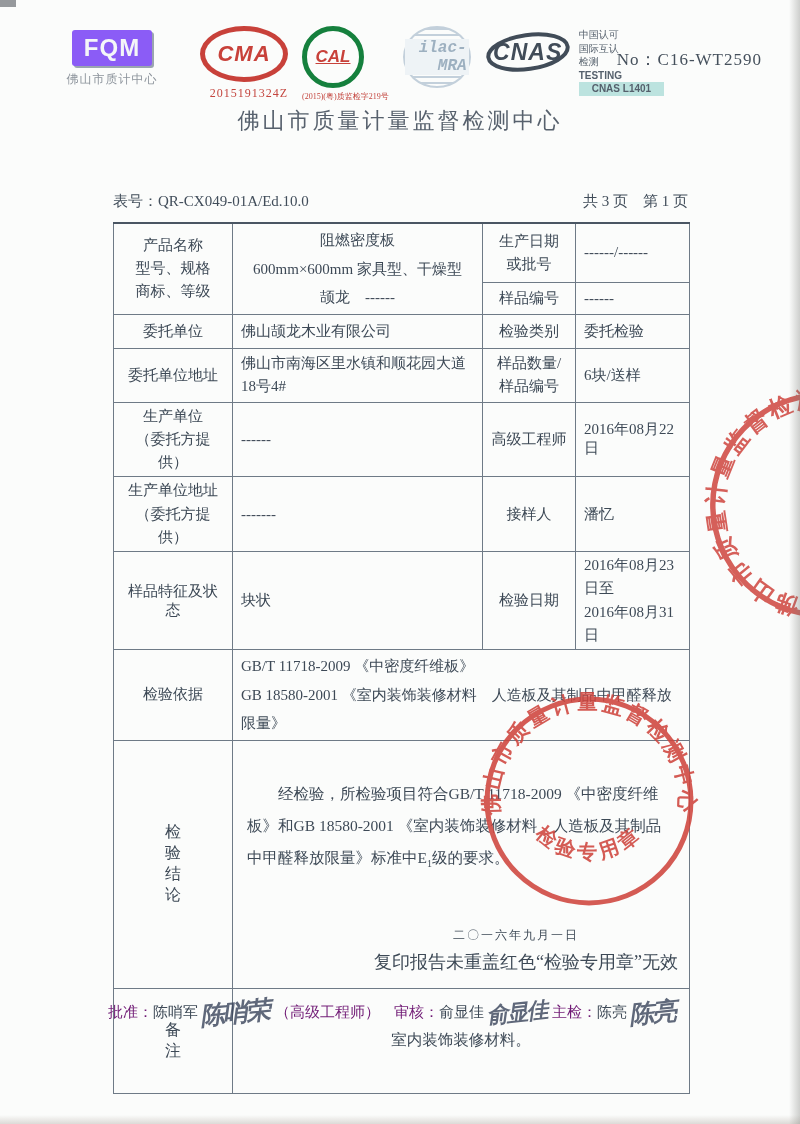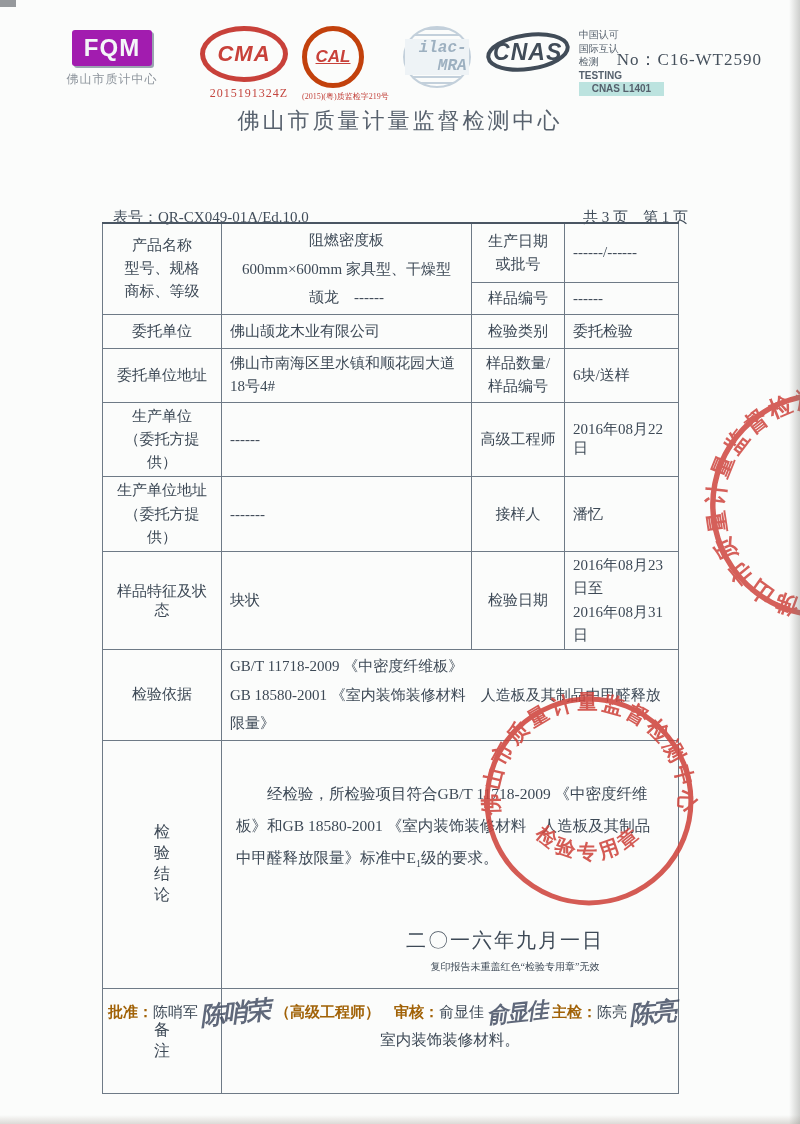--- a/index.html
+++ b/index.html
@@ -5,80 +5,80 @@
   html,body{margin:0;padding:0;}
   body{font-family:"Liberation Serif",serif;background:#e9eae8;}
   .page{position:relative;width:800px;height:1124px;margin:0 auto;background:#fbfcfb;overflow:hidden;color:#3d4956;}
   .edge-right{position:absolute;right:0;top:0;width:11px;height:100%;background:linear-gradient(to right,rgba(0,0,0,0),rgba(120,122,118,.35));}
   .edge-bottom{position:absolute;left:0;bottom:0;width:100%;height:9px;background:linear-gradient(to bottom,rgba(0,0,0,0),rgba(150,140,130,.30));}
   .corner-mark{position:absolute;left:0;top:0;width:16px;height:7px;background:#6b6f74;opacity:.7;}
 
   
   .header{position:absolute;left:40px;top:26px;right:38px;height:80px;}
   .fqm{position:absolute;left:12px;top:4px;width:120px;text-align:center;}
-  .fqm-box{display:inline-block;background:#a21caf;color:#f4f6f8;font-family:"Liberation Sans",sans-serif;
+  .fqm-box{display:inline-block;background:#8b5cf6;color:#f4f6f8;font-family:"Liberation Sans",sans-serif;
            font-weight:bold;font-size:24px;padding:4px 12px;border-radius:3px;letter-spacing:1px;box-shadow:2px 2px 0 #9aa5b0;}
   .fqm-org{margin-top:5px;font-size:12px;color:#8d949c;letter-spacing:1px;}
 
   .marks{position:absolute;left:160px;top:0;display:flex;align-items:flex-start;gap:14px;}
   .mark{text-align:right;}
   .cma-oval{width:78px;height:46px;border:5px solid #c8413a;border-radius:50%;display:flex;align-items:center;justify-content:center;
             color:#c8413a;font-family:"Liberation Sans",sans-serif;font-weight:bold;font-size:22px;font-style:italic;letter-spacing:1px;}
   .cma-num{margin-top:4px;color:#c4453e;font-size:12px;letter-spacing:1px;font-family:"Liberation Serif",serif;}
-  .cal-circle{width:52px;height:52px;border:5px solid #c2410c;border-radius:50%;display:flex;align-items:center;justify-content:center;
+  .cal-circle{width:52px;height:52px;border:5px solid #15803d;border-radius:50%;display:flex;align-items:center;justify-content:center;
               color:#c8413a;font-family:"Liberation Sans",sans-serif;font-weight:bold;font-size:17px;font-style:italic;text-decoration:underline;}
   .cal-num{margin-top:3px;color:#c4453e;font-size:8px;white-space:nowrap;}
   .ilac-globe{width:64px;height:58px;border-radius:50%;
       background:repeating-linear-gradient(to bottom,#c3d0db 0 2px,rgba(255,255,255,0) 2px 6px);
       border:2px solid #c3d0db;display:flex;align-items:center;justify-content:center;}
   .ilac-label{background:#eef3f6;color:#9db0c0;font-family:Liberation Mono, monospace;font-weight:bold;font-size:16px;font-style:italic;padding:0 2px;}
   .cnas-wrap{display:flex;align-items:flex-start;gap:8px;}
   .cnas-logo{position:relative;width:86px;height:52px;display:flex;align-items:center;justify-content:center;}
   .cnas-text{font-family:"Liberation Sans",sans-serif;font-weight:bold;font-size:23px;color:#414c58;font-style:italic;letter-spacing:1px;}
   .cnas-swoosh{position:absolute;inset:0;}
   .cnas-block{font-family:"Liberation Sans",sans-serif;color:#55606c;font-size:10px;line-height:1.35;text-align:left;padding-top:2px;}
   .cnas-block .b{font-weight:bold;}
   .cnas-cert{font-weight:bold;background:rgba(110,198,188,.45);display:inline-block;padding:0 13px;}
   .report-no{position:absolute;right:0;top:22px;font-size:17px;color:#45505c;letter-spacing:1px;}
 
   
   .title-org{position:absolute;left:0;top:106px;width:100%;text-align:center;font-size:22px;letter-spacing:3px;color:#57616d;}
   .title-report{position:absolute;left:0;top:142px;width:100%;text-align:center;font-size:27px;letter-spacing:17px;color:#4e5965;text-indent:17px;}
 
-  .meta{position:absolute;left:113px;top:208px;width:575px;display:flex;justify-content:space-between;font-size:15px;color:#414d5a;}
-
-  
-  table.rpt{position:absolute;left:102px;top:222px;width:576px;border-collapse:collapse;table-layout:fixed;font-size:15px;color:#3d4956;}
+  .meta{position:absolute;left:113px;top:192px;width:575px;display:flex;justify-content:space-between;font-size:15px;color:#414d5a;}
+
+  
+  table.rpt{position:absolute;left:113px;top:222px;width:576px;border-collapse:collapse;table-layout:fixed;font-size:15px;color:#3d4956;}
   table.rpt td{border:1px solid #6e7a86;padding:2px 8px;vertical-align:middle;background:transparent;}
   table.rpt{border-top:2px solid #4a5663;}
   .lblc{text-align:center;}
   .vcell{text-align:left;padding-left:12px;}
   .lines{line-height:1.55;}
   .center-lines{text-align:center;line-height:1.9;}
   .h58{height:56px}.h32{height:30px}.h36{height:34px}.h56{height:54px}.h50{height:48px}.h58b{height:56px}
   .h250{height:248px}.h107{height:105px}
   .vert{display:flex;flex-direction:column;justify-content:space-around;align-items:center;height:100%;font-size:16px;}
   .vert span{display:block;}
   .basis-lines{line-height:1.9;padding-left:4px;}
   .concl-cell{position:relative;vertical-align:top;}
   .concl-text{margin-top:24px;text-indent:2em;line-height:2.05;font-size:15.5px;padding:0 6px;}
-  .concl-date{margin-top:52px;text-align:center;padding-left:110px;font-size:20px;letter-spacing:2px;}
-  .concl-note{margin-top:6px;text-align:center;padding-left:130px;font-size:10px;}
+  .concl-date{margin-top:52px;text-align:center;padding-left:110px;font-size:12px;letter-spacing:2px;}
+  .concl-note{margin-top:6px;text-align:center;padding-left:130px;font-size:18px;}
   .remark-cell{text-align:center;font-size:15.5px;}
   sub.e1{font-size:10px;}
 
   
   .stamp-main{position:absolute;left:478px;top:690px;width:222px;height:222px;opacity:.88;pointer-events:none;}
   .stamp-edge{position:absolute;left:703px;top:385px;width:240px;height:240px;opacity:.85;transform:rotate(-68deg);pointer-events:none;}
 
   
   .footer{position:absolute;left:108px;top:996px;width:620px;display:flex;align-items:center;font-size:15px;color:#3d4956;white-space:nowrap;}
   .sig{font-size:25px;font-weight:bold;color:#39445a;display:inline-block;transform:rotate(-6deg) skewX(-14deg);margin:0 4px;opacity:.8;letter-spacing:-2px;}
   .sig.small{font-size:22px;}
-  .ftitle{color:#a16207;font-weight:bold;}
+  .ftitle{color:#701a75;}
   .fgap{width:14px;display:inline-block;}
 </style>
 </head>
 <body>
 
 <div class="page">
   <div class="corner-mark"></div>
 
   <div class="header">
     <div class="fqm">

